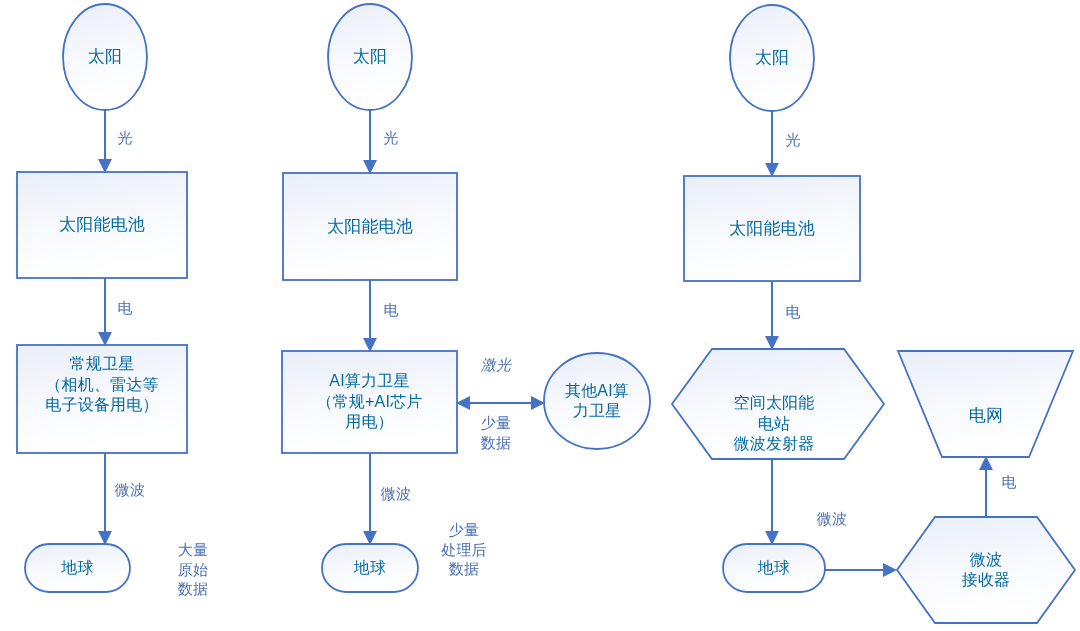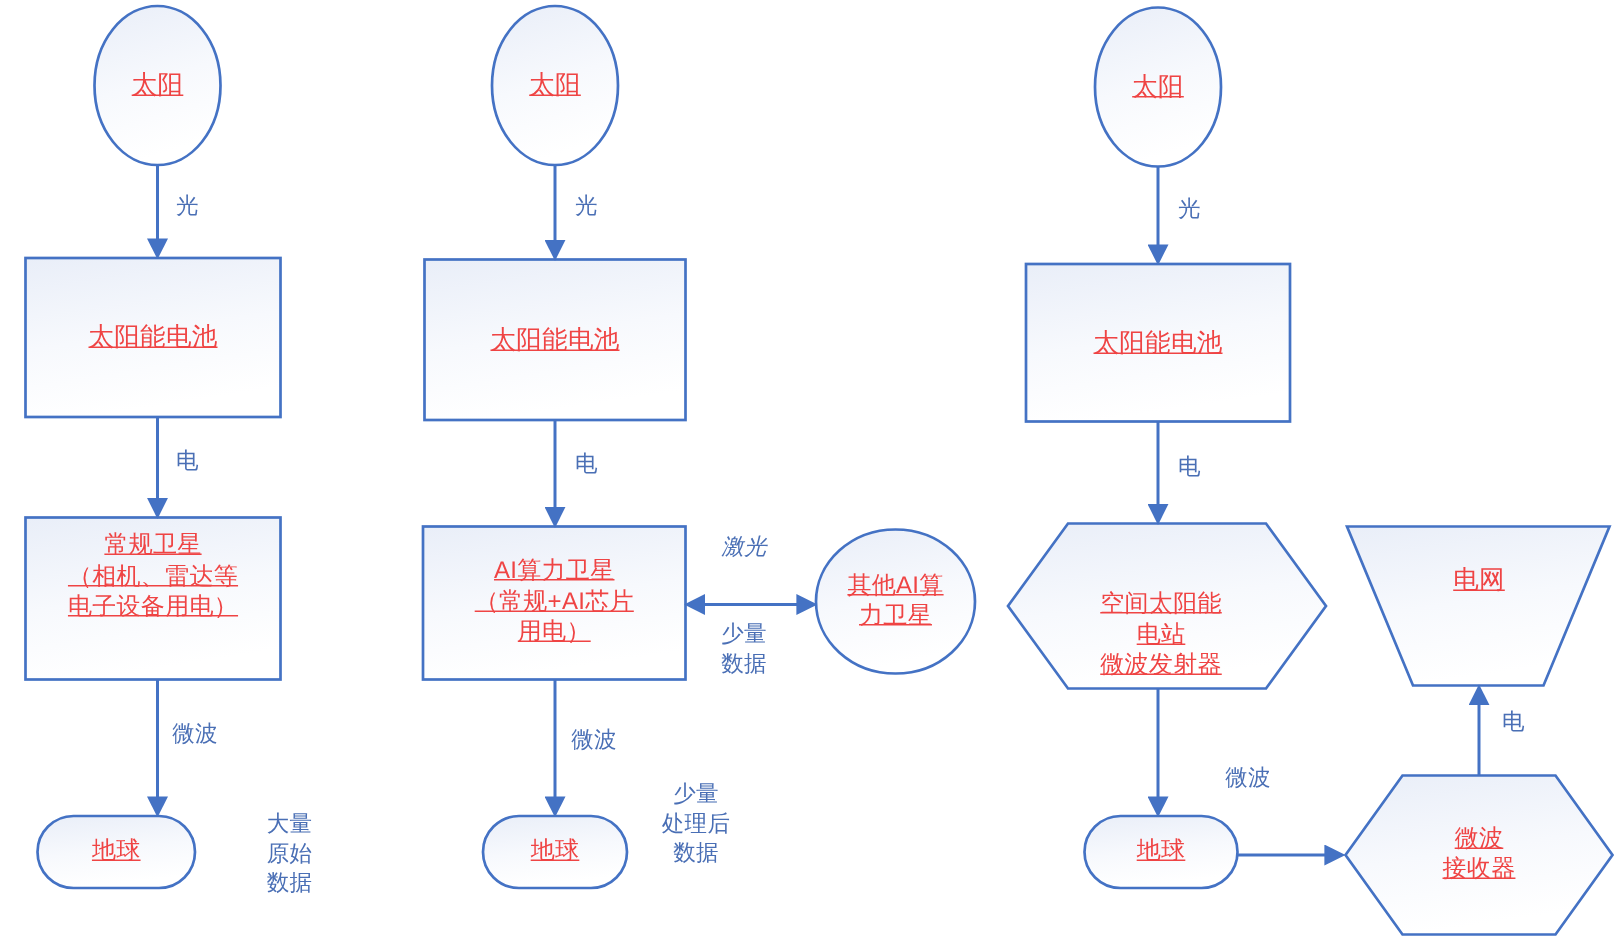--- a/index.html
+++ b/index.html
@@ -19,26 +19,25 @@
     left:0;top:0;
     width:1080px;
     height:631px;
   }
   .node-label{
     position:absolute;
     display:flex;
     align-items:center;
     justify-content:center;
     text-align:center;
-    color:#ef4444;
+    color:#0369a1;
     line-height:1.28;
     white-space:pre-line;
     pointer-events:none;
     letter-spacing:0.2px;
-    text-decoration:underline;
   }
   .edge-label{
     position:absolute;
     color:#4a6fb5;
     text-align:center;
     line-height:1.3;
     white-space:pre-line;
     letter-spacing:0.2px;
   }
   .fs17{font-size:17px;}
@@ -116,21 +115,21 @@
   <div class="node-label fs16" style="left:322px;top:544px;width:96px;height:48px;">地球</div>
 
   <div class="node-label fs17" style="left:730px;top:5px;width:84px;height:106px;">太阳</div>
   <div class="node-label fs17" style="left:684px;top:176px;width:176px;height:105px;">太阳能电池</div>
   <div class="node-label fs16" style="left:694px;top:349px;width:160px;height:110px;margin-top:20px;">空间太阳能
 电站
 微波发射器</div>
   <div class="node-label fs16" style="left:723px;top:544px;width:102px;height:48px;">地球</div>
   <div class="node-label fs16" style="left:925px;top:517px;width:122px;height:106px;">微波
 接收器</div>
-  <div class="node-label fs17" style="left:915px;top:337px;width:142px;height:100px;">电网</div>
+  <div class="node-label fs17" style="left:915px;top:366px;width:142px;height:100px;">电网</div>
 
   <div class="edge-label fs15" style="left:110px;top:128px;width:30px;">光</div>
   <div class="edge-label fs15" style="left:110px;top:298px;width:30px;">电</div>
   <div class="edge-label fs15" style="left:104px;top:480px;width:52px;">微波</div>
   <div class="edge-label fs15" style="left:168px;top:540px;width:50px;">大量
 原始
 数据</div>
 
   <div class="edge-label fs15" style="left:376px;top:128px;width:30px;">光</div>
   <div class="edge-label fs15" style="left:376px;top:300px;width:30px;">电</div>

